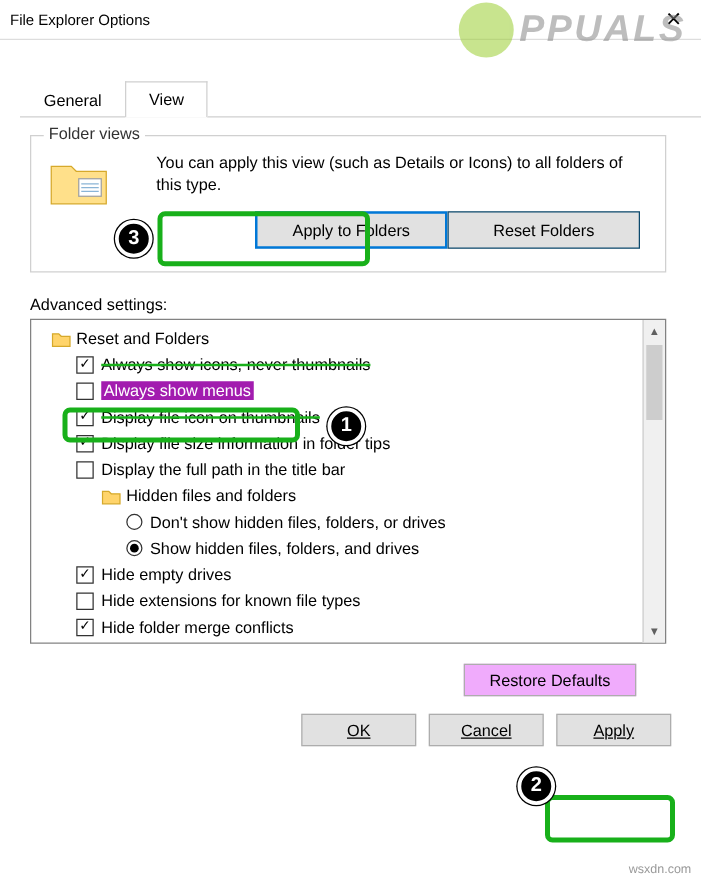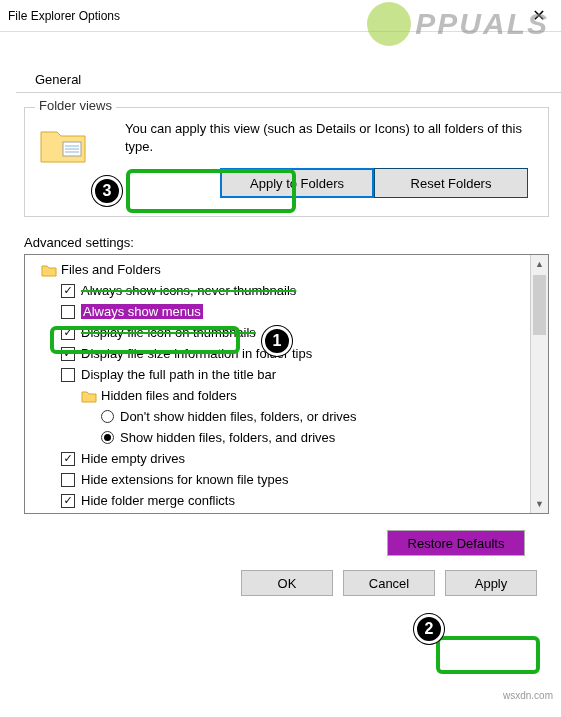--- a/index.html
+++ b/index.html
@@ -6,21 +6,21 @@
 body { margin: 0; background: #fff; width: 561px; height: 717px; overflow: hidden; position: relative; }
 
 .titlebar { height: 32px; display: flex; align-items: center; padding: 0 8px; border-bottom: 1px solid #ddd; }
 .titlebar .title { font-size: 12px; flex: 1; }
 .titlebar .close { width: 28px; height: 28px; display: flex; align-items: center; justify-content: center; font-size: 16px; }
 
 .tabs { display: flex; align-items: flex-end; margin: 32px 0 0 16px; border-bottom: 1px solid #d0d0d0; }
 .tab { padding: 6px 18px; font-size: 13px; border: 1px solid transparent; border-bottom: none; position: relative; top: 1px; }
 .tab.active { border-color: #d0d0d0; background: #fff; border-bottom: 1px solid #fff; }
 
-.content { padding: 14px 12px 0 24px; }
+.content { padding: 14px 28px 0 24px; }
 
 .fieldset { border: 1px solid #d0d0d0; padding: 12px 14px 18px 14px; margin: 0 0 18px 0; position: relative; }
 .legend { font-size: 13px; color: #333; background: #fff; padding: 0 4px; position: absolute; top: -10px; left: 10px; }
 
 .folderviews-row { display: flex; gap: 14px; }
 .folder-icon { width: 48px; height: 44px; flex: 0 0 48px; margin-top: 2px; }
 .fv-text { font-size: 13px; line-height: 1.4; margin-left: 24px; }
 .fv-buttons { display: flex; margin-top: 12px; justify-content: flex-end; padding-right: 6px; }
 .btn-folder { width: 154px; height: 30px; font-size: 13px; background: #e1e1e1; border: 1px solid #0c4a6e; display: flex; align-items: center; justify-content: center; }
 .btn-folder.highlight { border: 2px solid #0078d7; }
@@ -43,22 +43,22 @@
 .node .lbl { white-space: nowrap; }
 .node .lbl.sel { background: #a21caf; color: #fff; padding: 0 2px; }
 .node .lbl.strike { text-decoration: line-through; text-decoration-color: #18b01a; text-decoration-thickness: 2px; }
 .indent-1 { padding-left: 10px; }
 .indent-2 { padding-left: 30px; }
 .indent-3 { padding-left: 50px; }
 .indent-4 { padding-left: 70px; }
 
 .footer-btns { display: flex; justify-content: flex-end; padding: 14px 24px 0 0; gap: 10px; }
 .restore-row { display: flex; justify-content: flex-end; padding-right: 24px; margin-top: 16px; }
-.btn { width: 92px; height: 26px; font-size: 13px; background: #e1e1e1; border: 1px solid #adadad; display: flex; align-items: center; justify-content: center; }
-.btn-restore { width: 138px; height: 26px; font-size: 13px; background: #a21caf; border: 1px solid #adadad; display: flex; align-items: center; justify-content: center; }
+.btn { width: 92px; height: 26px; font-size: 13px; background: #e1e1e1; border: 1px solid #adadad; display: flex; align-items: center; justify-content: center; text-decoration: underline; }
+.btn-restore { width: 138px; height: 26px; font-size: 13px; background: #f0abfc; border: 1px solid #adadad; display: flex; align-items: center; justify-content: center; }
 
 .badge {
   position: absolute; width: 30px; height: 30px; border-radius: 50%;
   background: #000; color: #fff; font-weight: bold; font-size: 16px;
   display: flex; align-items: center; justify-content: center;
   border: 3px solid #fff; box-shadow: 0 0 0 1px #000;
 }
 
 .hl-green { position: absolute; border: 4px solid #18b01a; border-radius: 6px; pointer-events: none; }
 
@@ -80,20 +80,21 @@
     </div>
 </div>
 
 <div class="watermark">
   <span class="blob"></span>
   <span>PPUALS</span>
 </div>
 
 <div class="tabs">
   <div class="tab">General</div>
+  <div class="tab active">View</div>
 </div>
 
 <div class="content">
 
   <div class="fieldset">
     <span class="legend">Folder views</span>
     <div class="folderviews-row">
       <svg class="folder-icon" viewBox="0 0 48 44">
         <path d="M2 10 L2 40 L46 40 L46 14 L22 14 L18 10 Z" fill="#ffe08a" stroke="#d6a92b"></path>
         <rect x="24" y="20" width="18" height="14" fill="#fff" stroke="#a0a0a0"></rect>
@@ -112,21 +113,21 @@
   </div>
 
   <div class="adv-label">Advanced settings:</div>
 
   <div class="tree-wrap">
     <div class="tree">
       <div class="node indent-1">
         <svg class="ico" viewBox="0 0 16 16">
             <path d="M1 4 L1 14 L15 14 L15 6 L8 6 L6 4 Z" fill="#ffd46b" stroke="#d6a92b"></path>
           </svg>
-        <span class="lbl">Files and Folders</span>
+        <span class="lbl">Reset and Folders</span>
       </div>
       <div class="node indent-2">
           <span class="chk checked"></span>
           <span class="lbl strike">Always show icons, never thumbnails</span>
         </div>
       <div class="node indent-2">
           <span class="chk"></span>
           <span class="lbl sel">Always show menus</span>
         </div>
       <div class="node indent-2">

